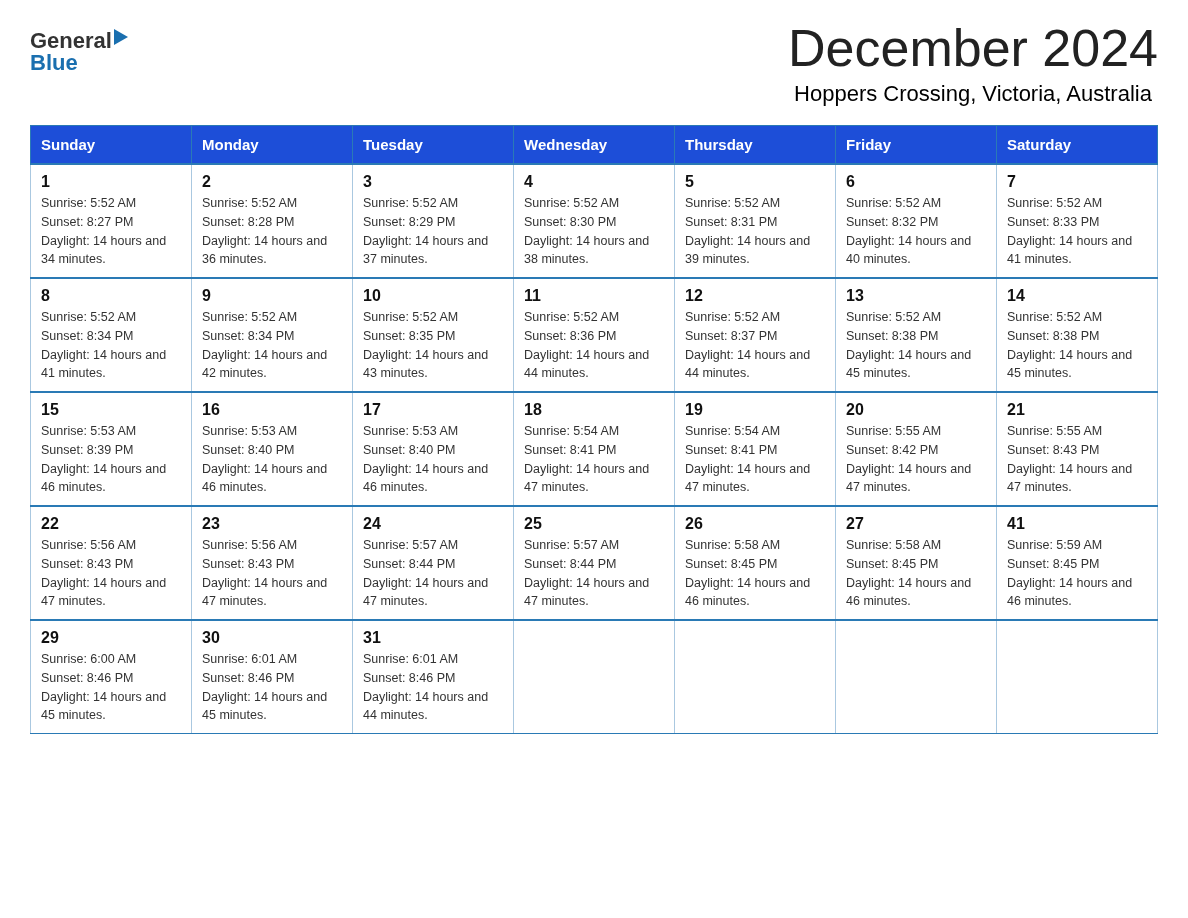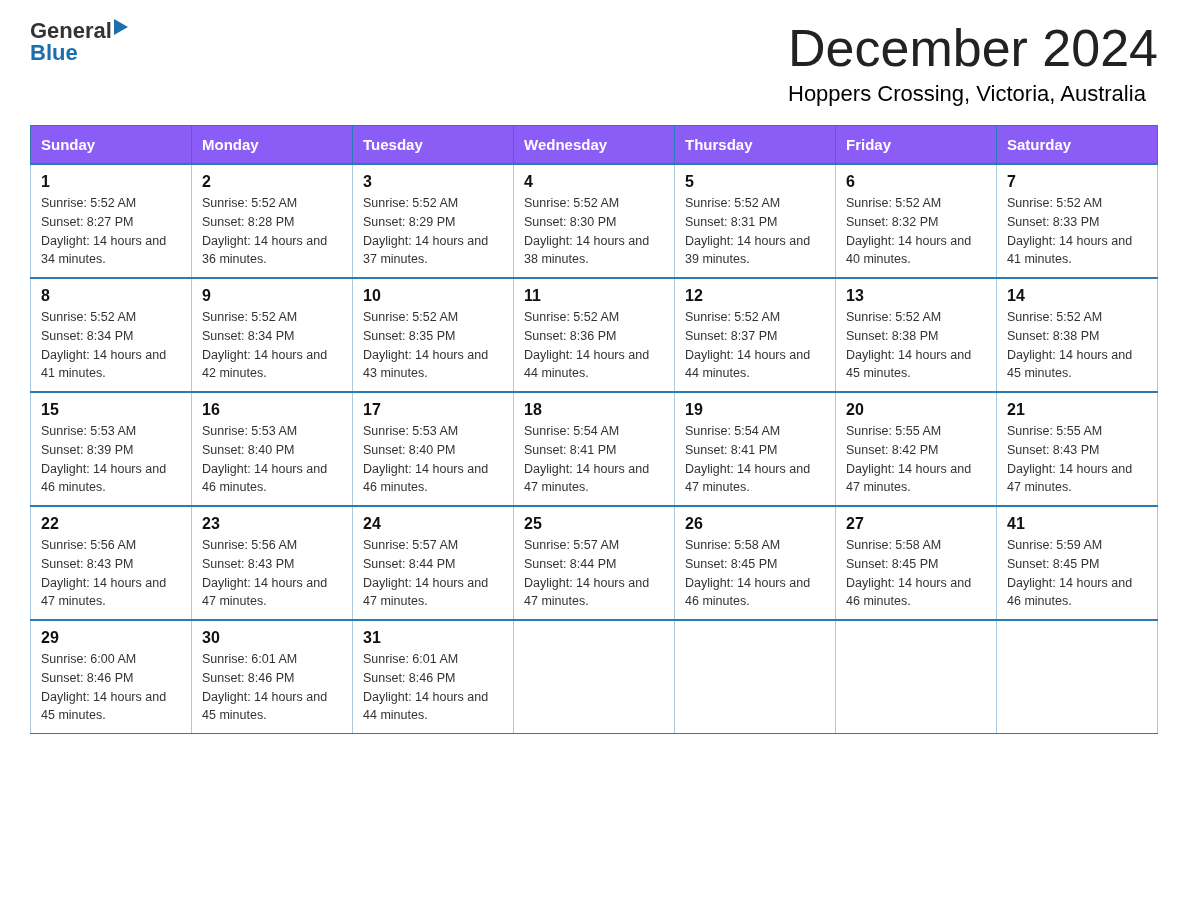--- a/index.html
+++ b/index.html
@@ -14,20 +14,21 @@
     .header-area {
       display: flex;
       justify-content: space-between;
       align-items: flex-start;
       margin-bottom: 18px;
     }
 
     .logo-area {
       display: flex;
       align-items: flex-end;
+      margin-top: 10px;
     }
 
     .logo-text-general {
       font-size: 22px;
       font-weight: bold;
       color: #333;
       line-height: 1;
     }
 
     .logo-text-blue {
@@ -59,21 +60,21 @@
       display: flex;
       align-items: center;
     }
 
     .logo-line2 {
       display: flex;
       align-items: center;
     }
 
     .title-area {
-      text-align: left;
+      text-align: center;
     }
 
     .month-title {
       font-size: 52px;
       font-weight: normal;
       color: #222;
       line-height: 1.1;
     }
 
     .location-title {
@@ -83,21 +84,21 @@
     }
 
     
     .calendar-table {
       width: 100%;
       border-collapse: collapse;
       border: 1.5px solid #2a7ab5;
     }
 
     .calendar-table th {
-      background-color: #8b5cf6;
+      background-color: #1d4ed8;
       color: #ffffff;
       font-size: 15px;
       font-weight: bold;
       padding: 10px 10px;
       text-align: left;
       border: 1px solid #2a7ab5;
     }
 
     .calendar-table td {
       vertical-align: top;

